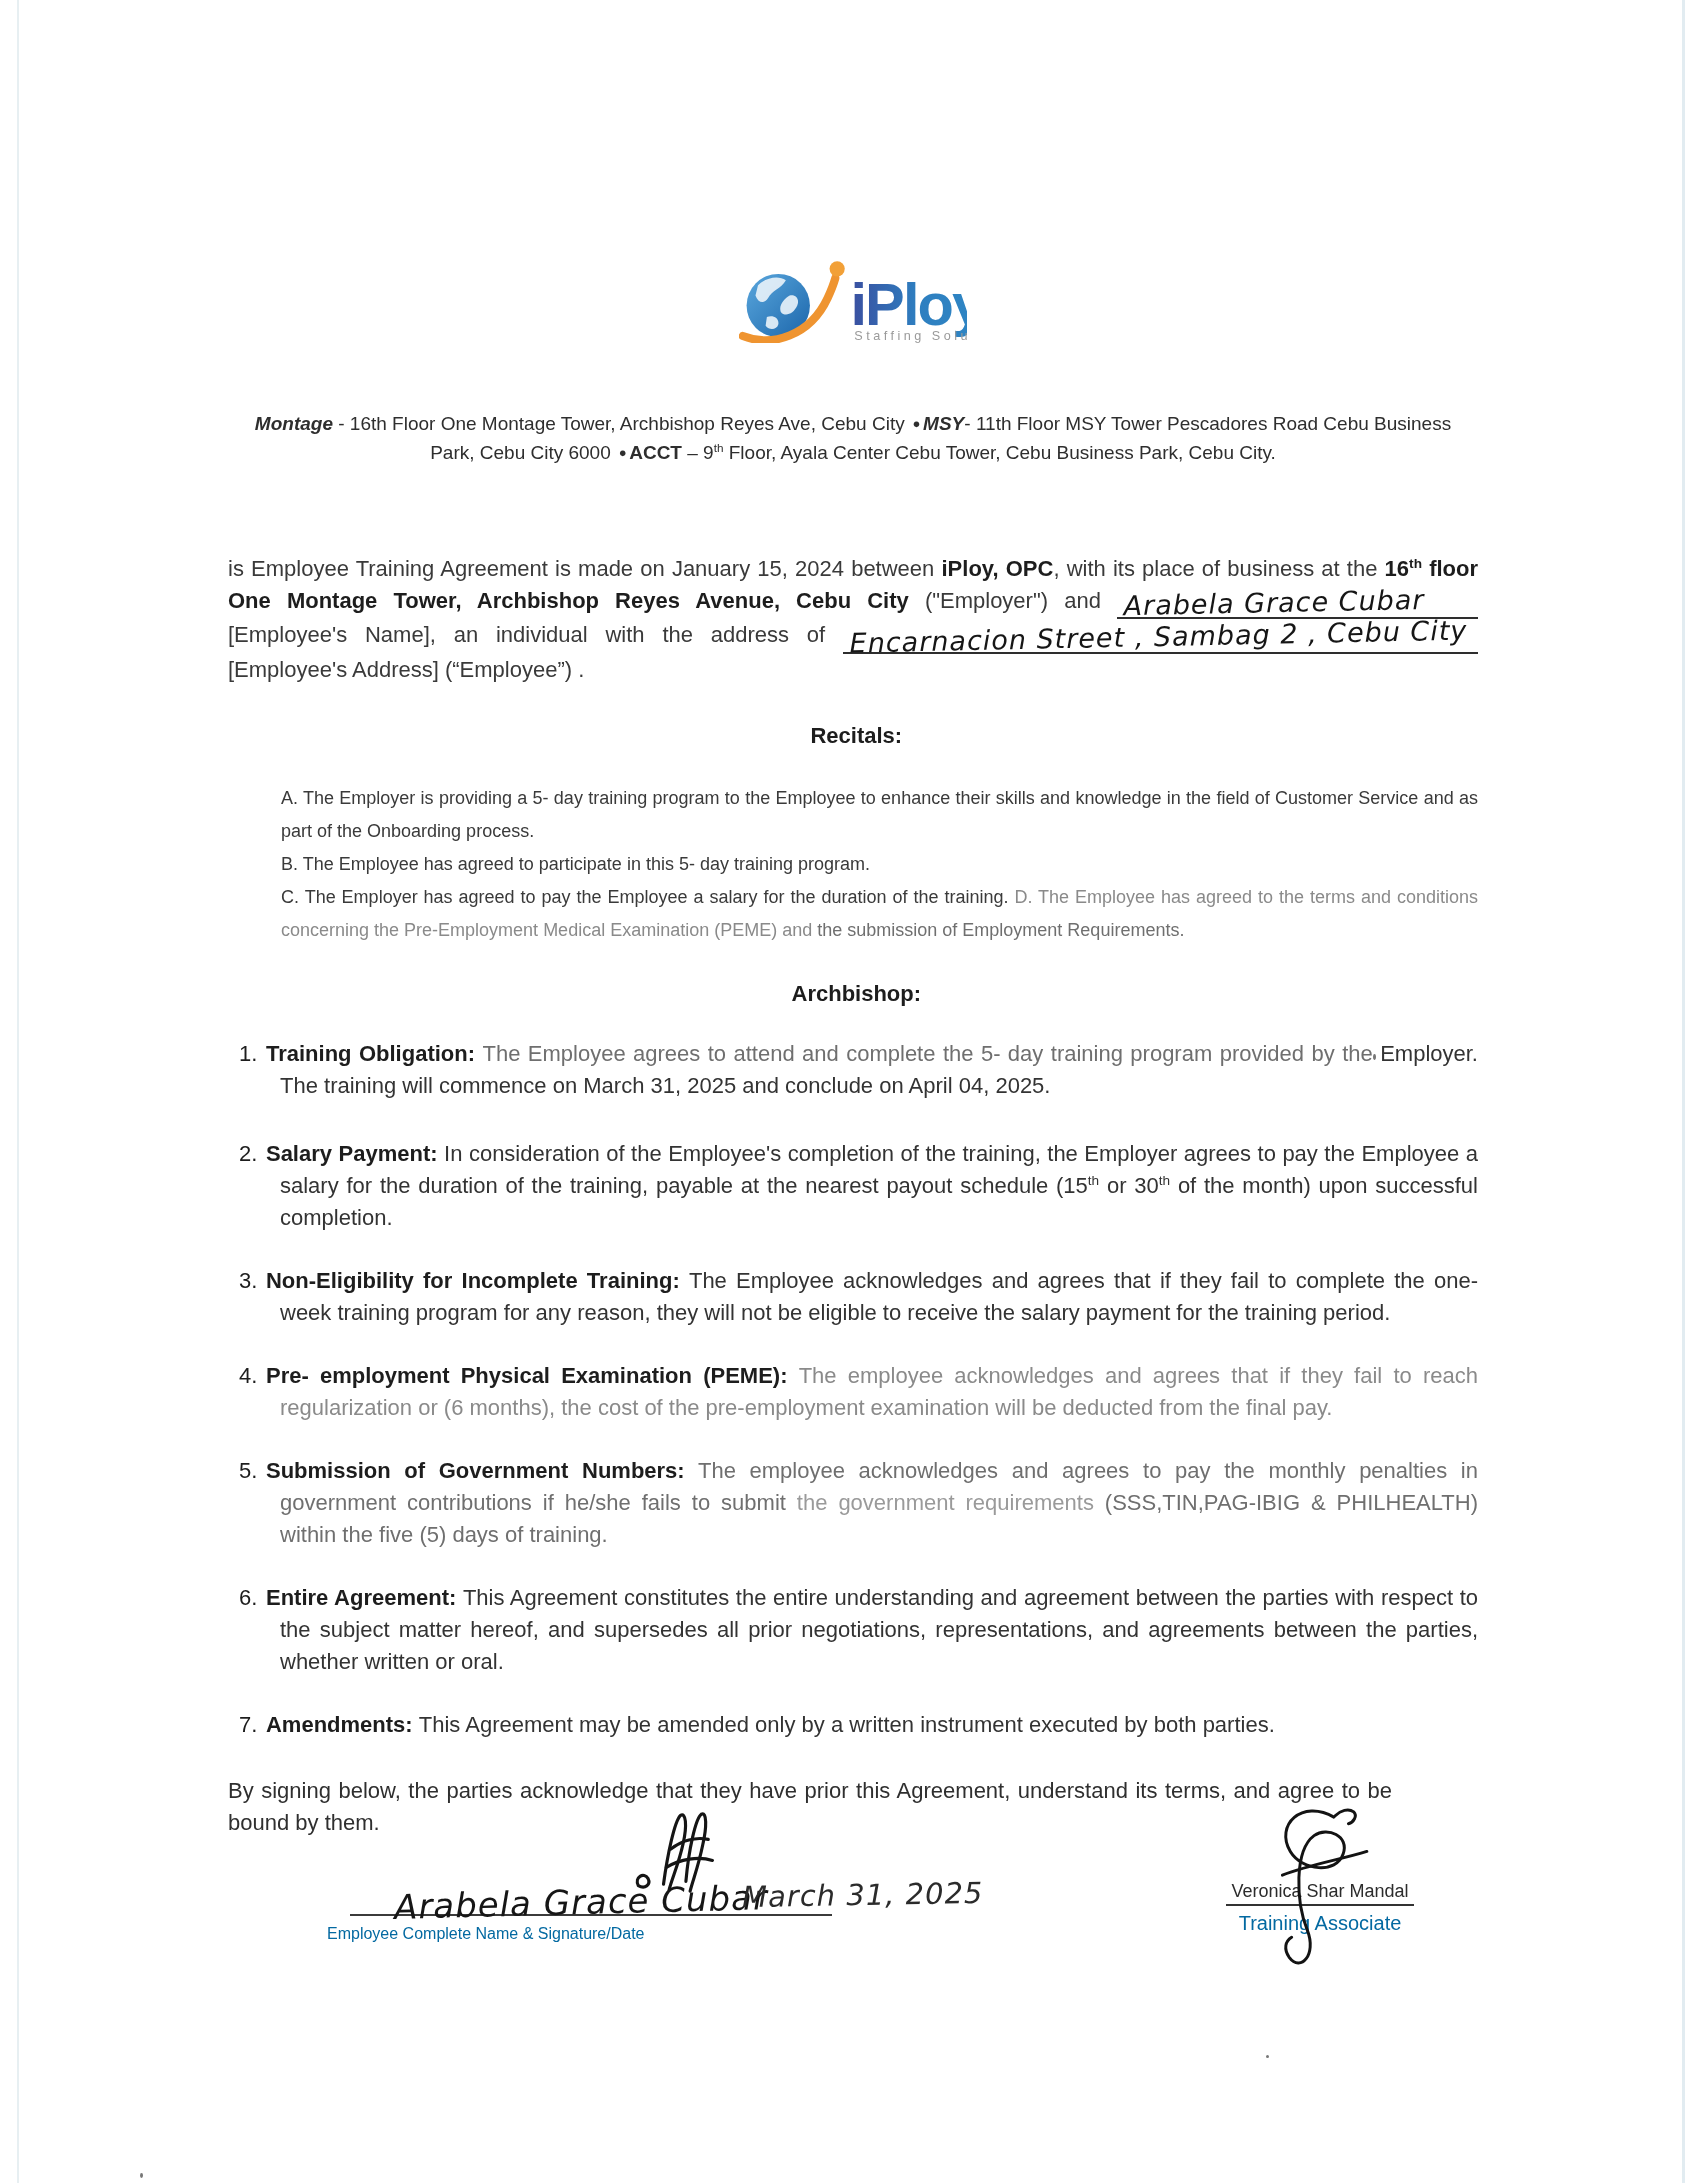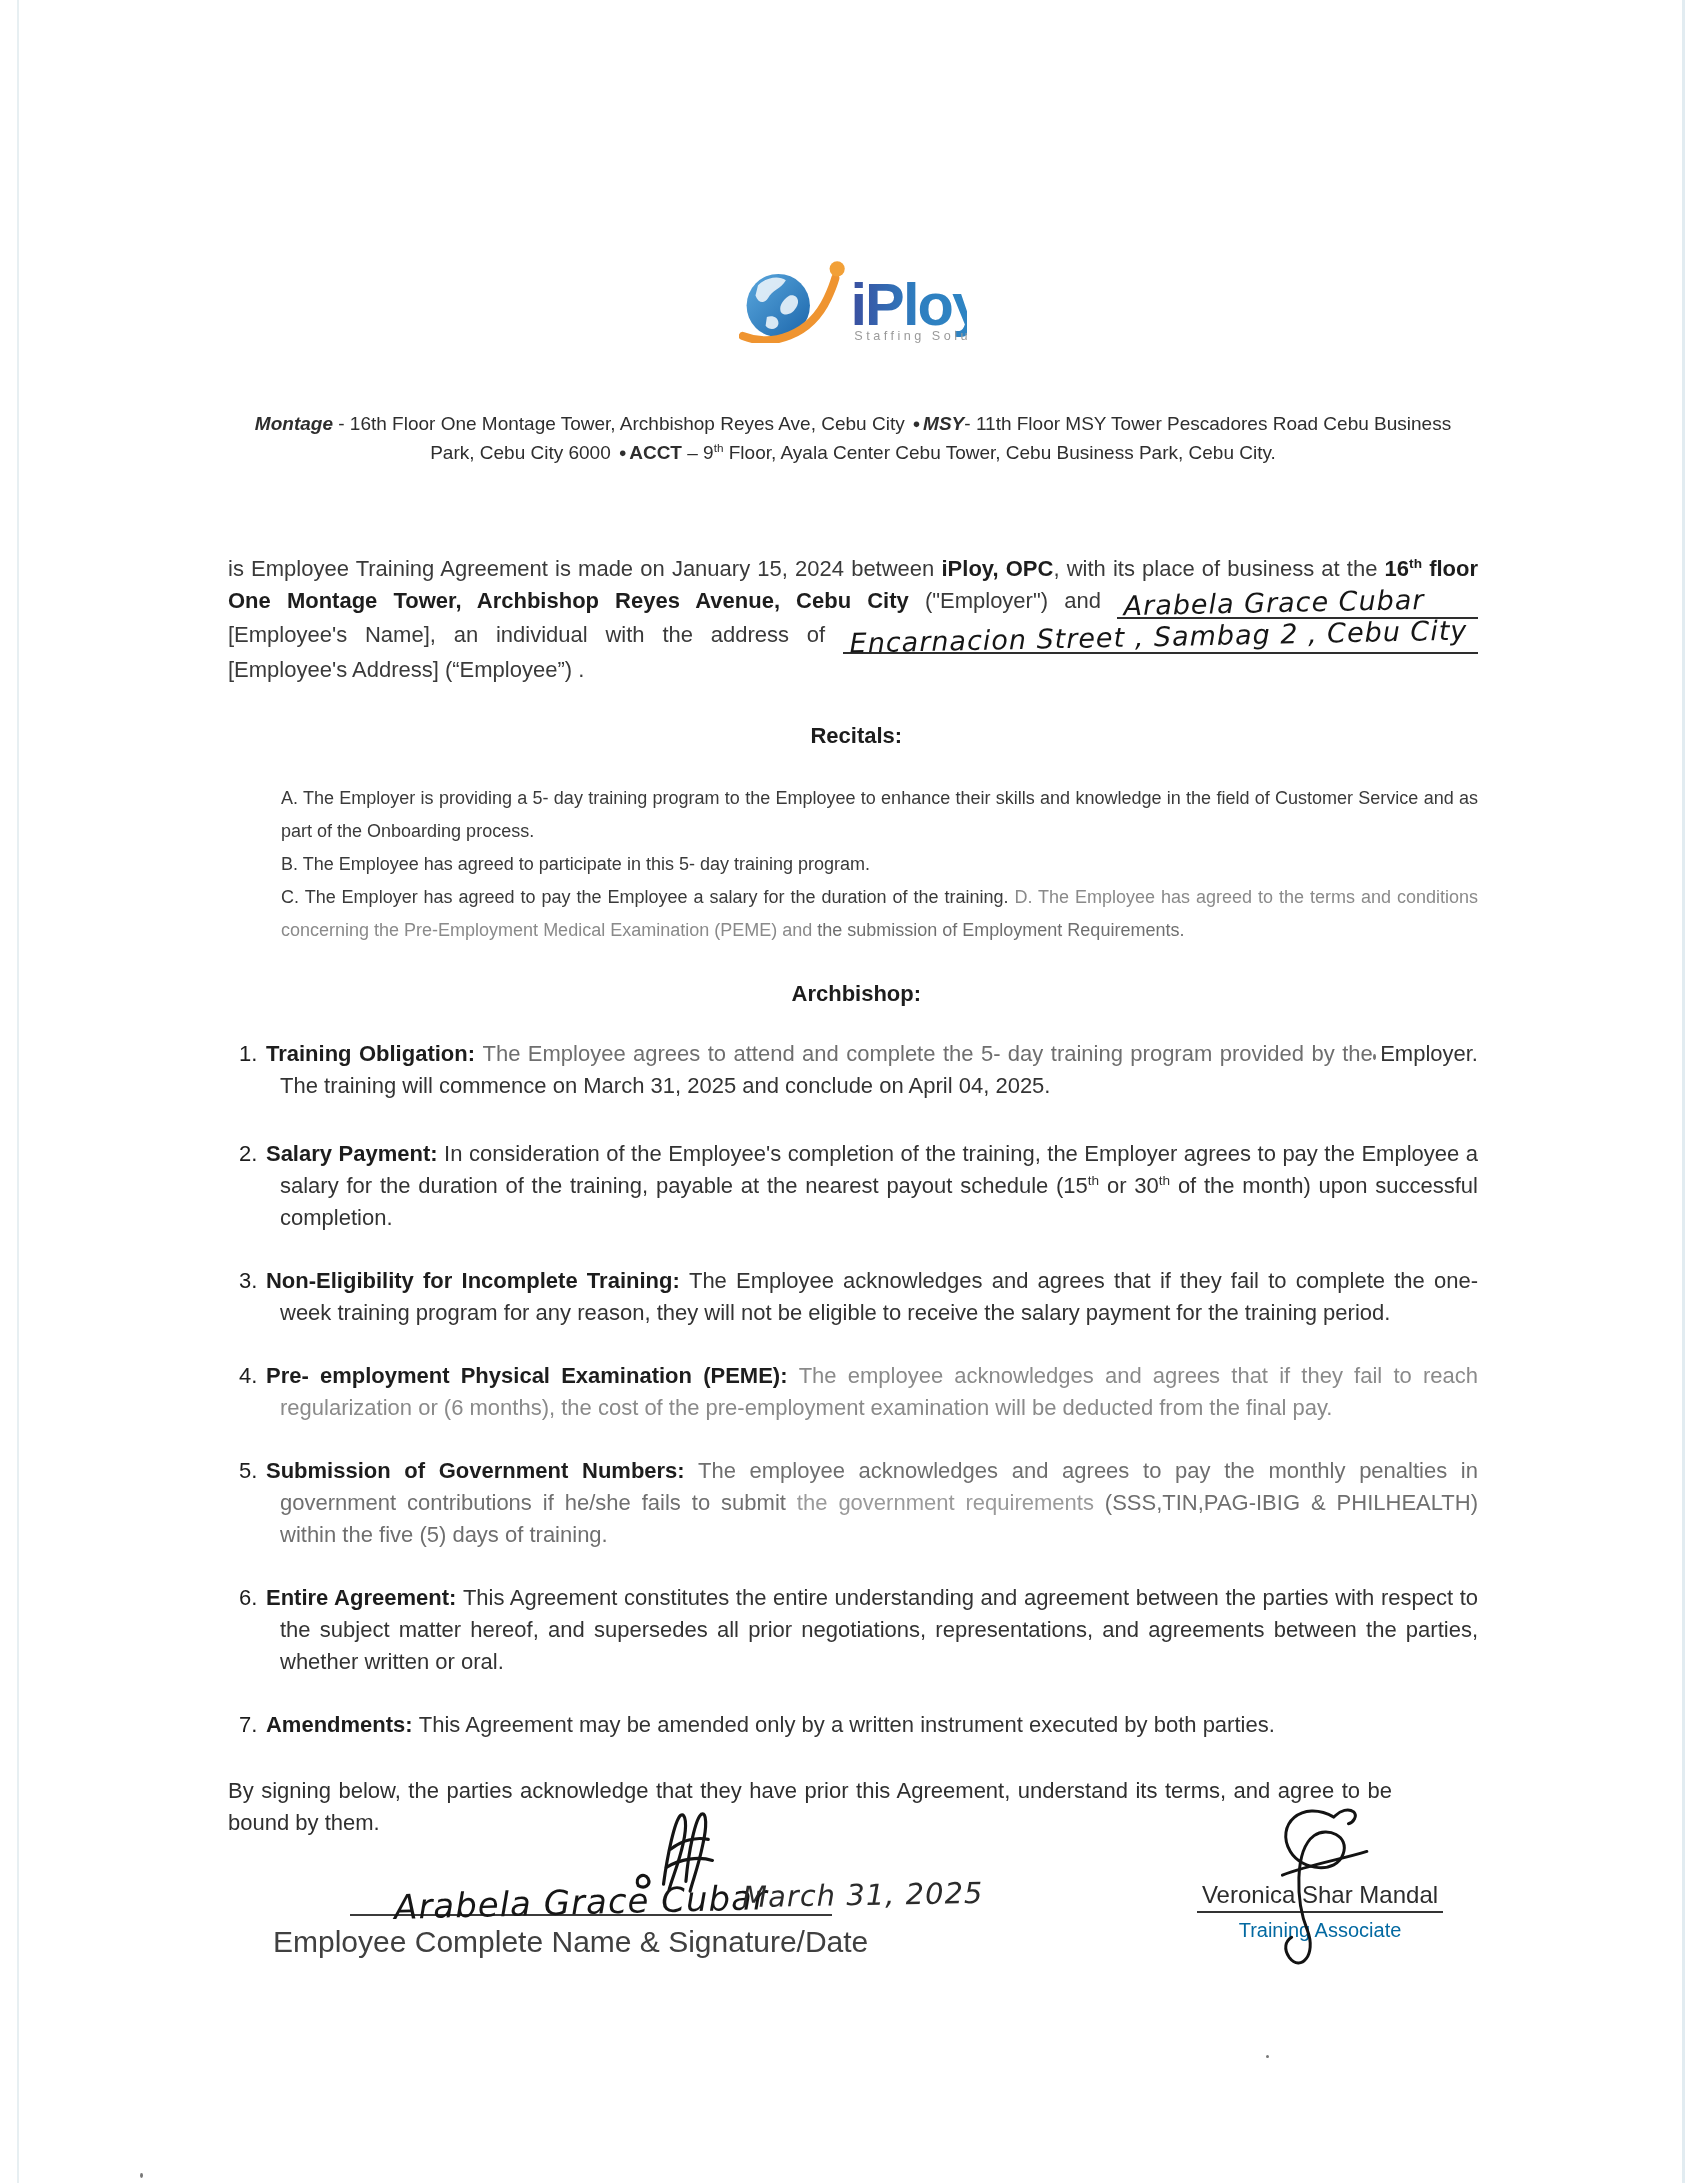--- a/index.html
+++ b/index.html
@@ -44,24 +44,24 @@
   .item .hd{font-weight:bold;color:#1d1d1d;}
 
   .closing{margin-top:34px;font-size:22px;line-height:32px;color:#2f2f2f;text-align:justify;width:1164px;}
 
   .sig-row{position:relative;height:159px;margin-top:2.6px;}
   .sig-left{position:absolute;left:0;top:0;width:781px;}
   .sig-line{position:relative;margin-left:122px;width:482px;height:53px;border-bottom:2.6px solid #3b3b3b;}
   .sig-name-hw{position:absolute;left:44px;bottom:-8px;font-size:34px;transform:rotate(-1.5deg);}
   .sig-date-hw{position:absolute;left:392px;bottom:1.3px;font-size:29px;transform:rotate(-1deg);color:#2b2b2b;}
   .scribble{position:absolute;left:278px;top:-58px;width:106px;height:112px;}
-  .sig-label{margin-left:45px;margin-top:9.3px;font-size:30px;color:#404040;}
+  .sig-label{margin-left:99px;margin-top:9.3px;font-size:16px;color:#0369a1;}
 
   .sig-right{position:absolute;left:930px;top:20px;width:324px;text-align:center;}
-  .typed-name{display:inline-block;border-bottom:2px solid #333;padding:0 5.3px 2px 5.3px;font-size:24px;color:#2c2c2c;}
+  .typed-name{display:inline-block;border-bottom:2px solid #333;padding:0 5.3px 2px 5.3px;font-size:18px;color:#2c2c2c;}
   .sig-right-label{margin-top:6.6px;font-size:20px;color:#0369a1;}
   .signature2{position:absolute;left:98px;top:-85px;width:132px;height:198px;}
 </style>
 </head>
 <body>
 
 <div class="page">
   <div class="edge edge-l"></div>
   <div class="edge edge-r"></div>
   <div class="speck" style="left:1373px;top:1054px;width:2.6px;height:6px;"></div>

